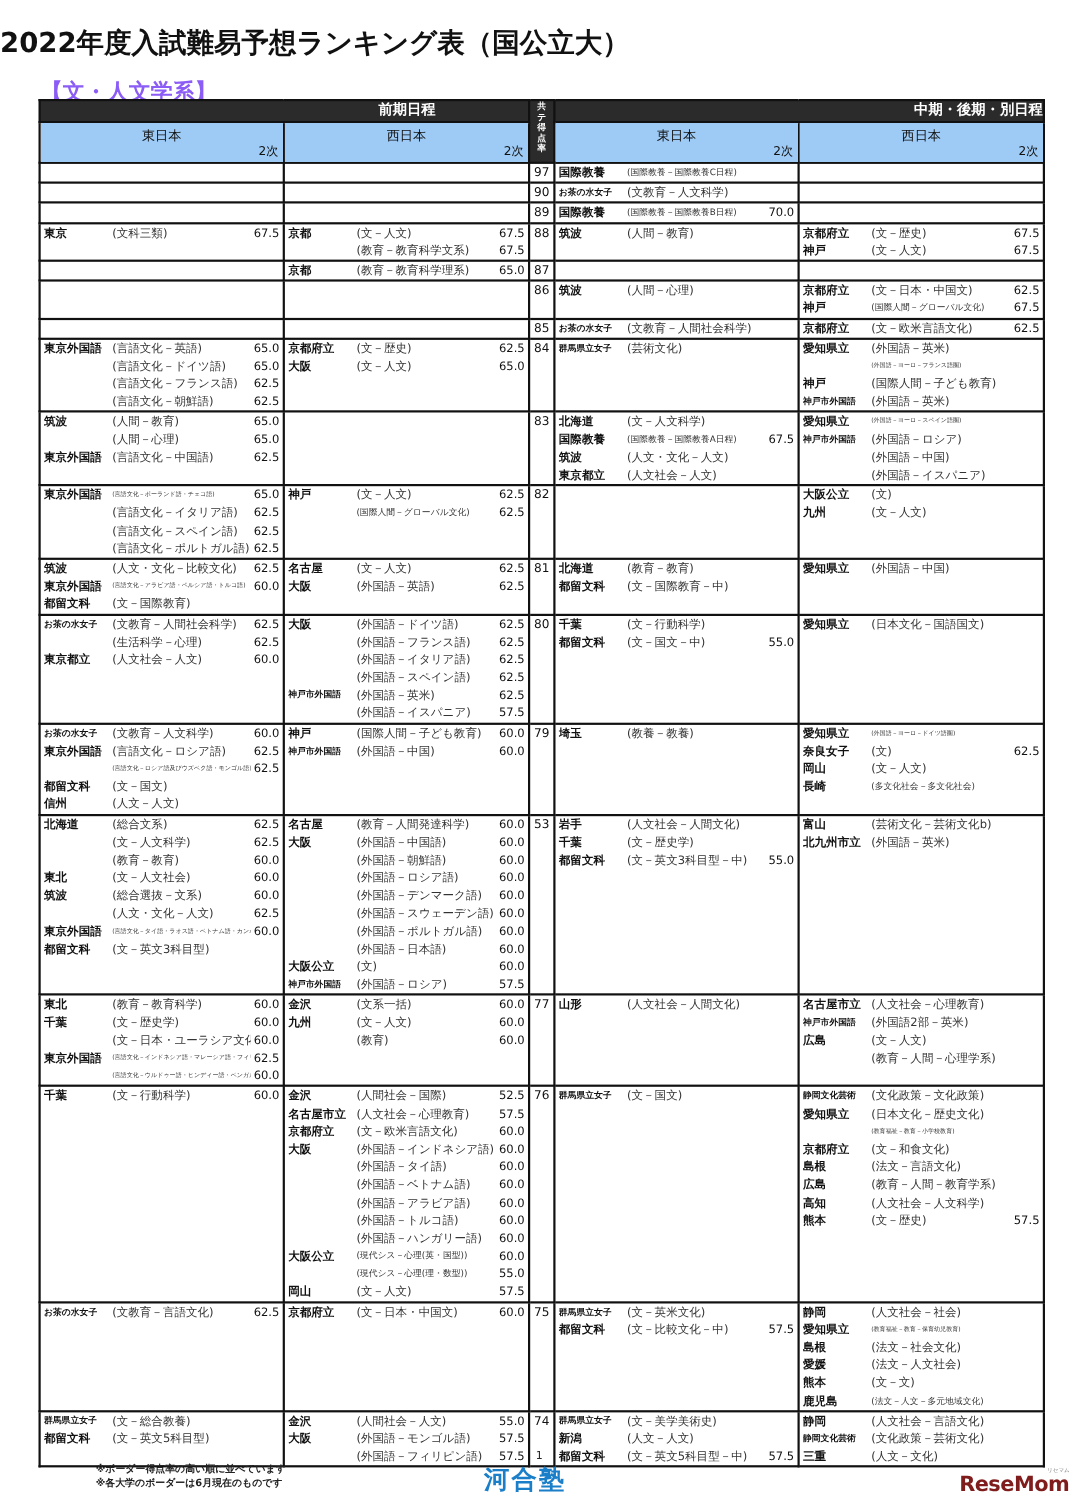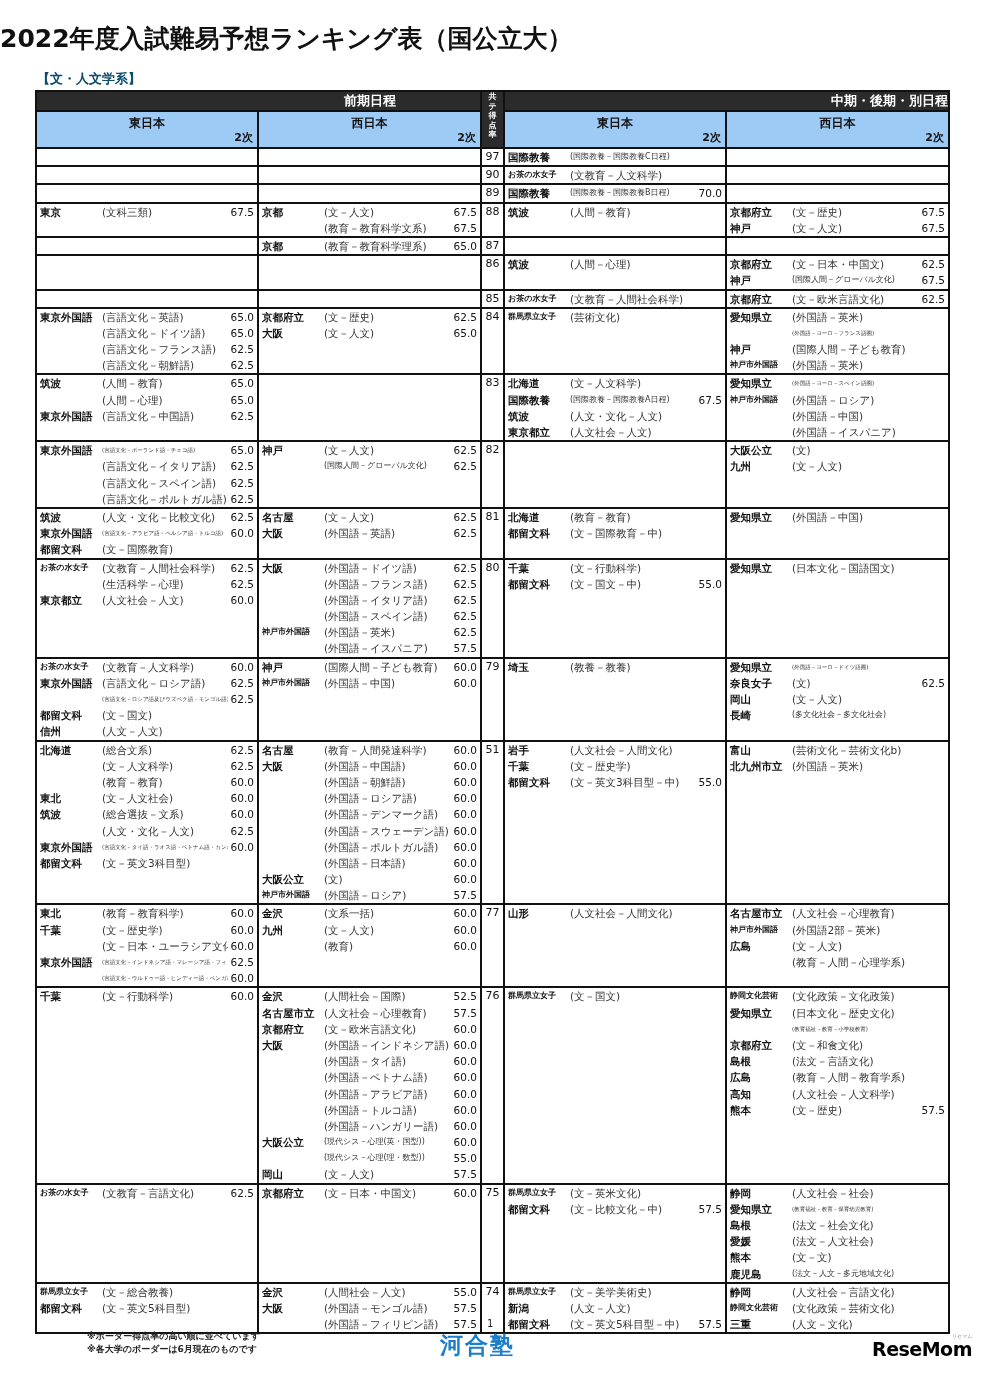--- a/index.html
+++ b/index.html
@@ -1,40 +1,40 @@
 <!DOCTYPE html>
 <html><head>
 <meta charset="utf-8">
 <style>
   * { box-sizing: border-box; margin: 0; padding: 0; }
   html, body { width: 983px; height: 1374px; background: #ffffff; overflow: hidden; }
   body { position: relative; font-family: "DejaVu Sans", "Liberation Sans", sans-serif; color: #111; }
   .title { position: absolute; left: 0; top: 22px; width: 983px; text-align: left; font-size: 25px; font-weight: bold; letter-spacing: 0px; color: #111; }
-  .section { position: absolute; left: 37px; top: 70px; font-size: 13px; font-weight: bold; color: #0c4a6e; }
+  .section { position: absolute; left: 37px; top: 70px; font-size: 20px; font-weight: bold; color: #8b5cf6; }
   table.rank { position: absolute; left: 35px; top: 90px; width: 913px; border-collapse: collapse; table-layout: fixed; }
   table.rank td, table.rank th { border: 2px solid #111; vertical-align: top; padding: 0; }
   th.dark { background: #2b2b2b; color: #fff; height: 20px; font-size: 13px; font-weight: bold; text-align: right; line-height: 18px; }
   th.dark.left { text-align: right; padding-right: 84px; }
   th.score-head { background: #2b2b2b; color: #fff; font-size: 8px; line-height: 9.5px; font-weight: bold; text-align: center; padding-top: 1px; writing-mode: horizontal-tb; }
-  th.blue { background: #9ecbf5; height: 37px; position: relative; font-size: 12px; font-weight: bold; color: #111; }
+  th.blue { background: #9ecbf5; height: 37px; position: relative; font-size: 12px; font-weight: normal; color: #111; }
   th.blue .reg { position: absolute; left: 0; right: 0; top: 3px; text-align: center; }
   th.blue .sub { position: absolute; right: 4px; bottom: 2px; font-size: 11px; }
   td.score { text-align: center; font-size: 11px; line-height: 15px; color: #111; }
   .cell { padding: 0 3px; }
   .ln { display: flex; height: 16.2px; line-height: 16.2px; font-size: 10.5px; white-space: nowrap; }
   .ln .u { width: 62px; font-weight: bold; color: #111; flex: none; overflow: hidden; }
   .ln .u.sm { font-size: 8px; }
   .ln .f { flex: 1; color: #333; overflow: hidden; }
   .ln .f.sm { font-size: 8px; }
   .ln .f.xs { font-size: 5.5px; }
   .ln .s { width: 26px; text-align: right; flex: none; font-size: 10.5px; color: #111; }
   .footer-notes { position: absolute; left: 87px; top: 1330px; font-size: 9px; line-height: 13px; font-weight: bold; color: #222; }
   .page-num { position: absolute; left: 487px; top: 1318px; font-size: 10px; color: #222; }
   .logo-kawai { position: absolute; left: 440px; top: 1330px; font-size: 23px; font-weight: bold; color: #1a7fc8; letter-spacing: 2px; }
-  .logo-resemom { position: absolute; left: 872px; top: 1338px; font-size: 19px; font-weight: bold; color: #000000; letter-spacing: -0.5px; text-align: right; }
+  .logo-resemom { position: absolute; left: 872px; top: 1338px; font-size: 19px; font-weight: bold; color: #7f1d1d; letter-spacing: -0.5px; text-align: right; }
   .logo-resemom-kana { position: absolute; left: 952px; top: 1333px; font-size: 5px; color: #888; }
 </style>
 </head>
 <body>
 
 <div class="title">2022年度入試難易予想ランキング表（国公立大）</div>
 <div class="section">【文・人文学系】</div>
 
 <table class="rank">
   <colgroup>
@@ -782,21 +782,21 @@
               <span class="f">(文)</span>
               <span class="s">60.0</span>
             </div>
             <div class="ln">
               <span class="u sm">神戸市外国語</span>
               <span class="f">(外国語－ロシア)</span>
               <span class="s">57.5</span>
             </div>
           </div>
         </td>
-        <td class="score">51</td>
+        <td class="score">53</td>
         <td>
           <div class="cell">
             <div class="ln">
               <span class="u">岩手</span>
               <span class="f">(人文社会－人間文化)</span>
               <span class="s"></span>
             </div>
             <div class="ln">
               <span class="u">千葉</span>
               <span class="f">(文－歴史学)</span>

